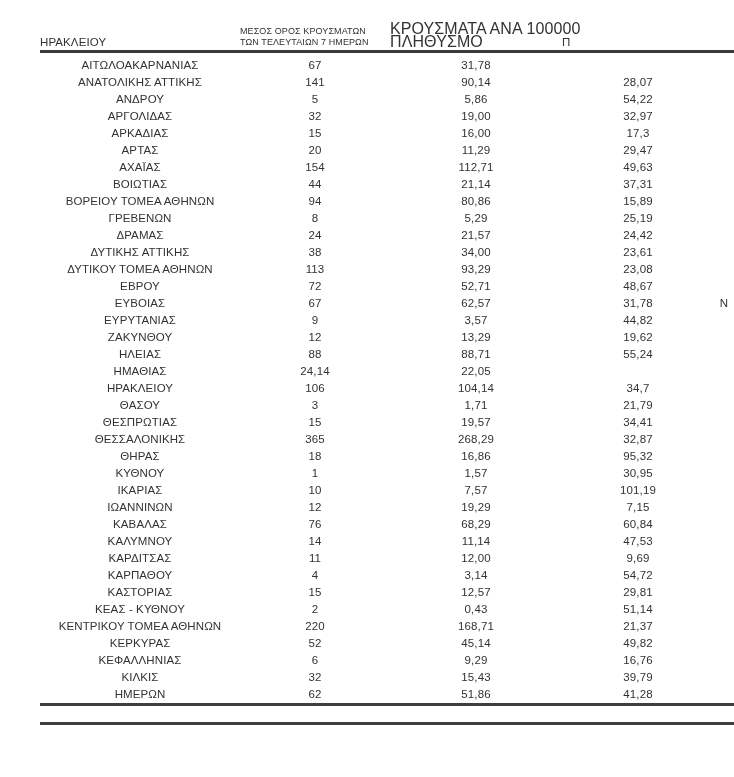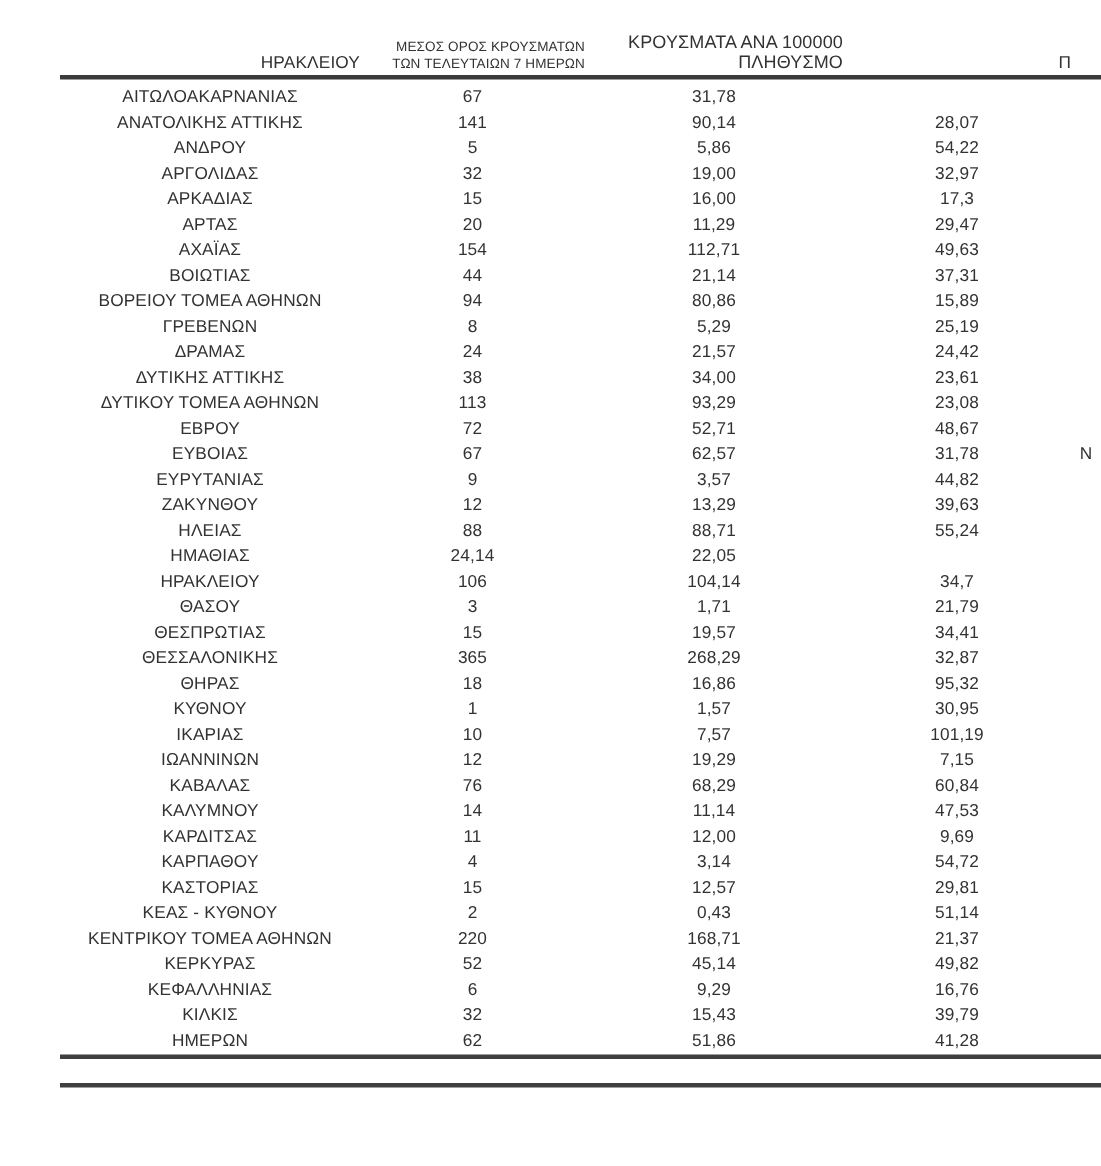--- a/index.html
+++ b/index.html
@@ -24,29 +24,29 @@
   .grid-cols {
     display: grid;
     grid-template-columns: 200px 150px 172px 152px 20px;
   }
   .thead {
     align-items: end;
     min-height: 30px;
     padding-bottom: 2px;
   }
   .th {
-    text-align: right;
+    text-align: left;
     font-size: 11.5px;
     line-height: 12px;
     letter-spacing: 0.1px;
     white-space: nowrap;
   }
   .th .hline { display: block; }
   .th-avg7 { font-size: 9px; line-height: 11px; }
-  .th-per100k { font-size: 12px; line-height: 13px; }
+  .th-per100k { font-size: 16px; line-height: 13px; }
   .header-rule {
     height: 3px;
     background: #3a3a3a;
   }
   .rows { padding-top: 4px; }
   .row {
     height: 17px;
     align-items: center;
   }
   .cell {
@@ -197,21 +197,21 @@
         <div class="cell">ΕΥΡΥΤΑΝΙΑΣ</div>
         <div class="cell">9</div>
         <div class="cell">3,57</div>
         <div class="cell">44,82</div>
         <div class="cell"></div>
       </div>
       <div class="row grid-cols">
         <div class="cell">ΖΑΚΥΝΘΟΥ</div>
         <div class="cell">12</div>
         <div class="cell">13,29</div>
-        <div class="cell">39,63</div>
+        <div class="cell">19,62</div>
         <div class="cell"></div>
       </div>
       <div class="row grid-cols">
         <div class="cell">ΗΛΕΙΑΣ</div>
         <div class="cell">88</div>
         <div class="cell">88,71</div>
         <div class="cell">55,24</div>
         <div class="cell"></div>
       </div>
       <div class="row grid-cols">

